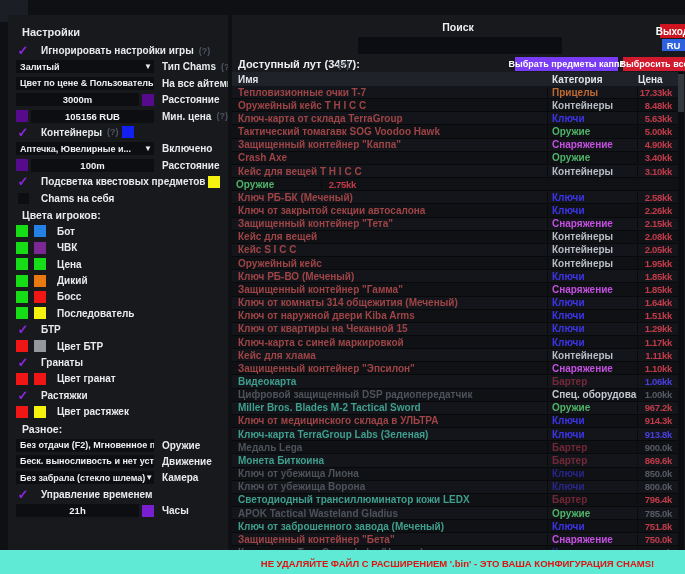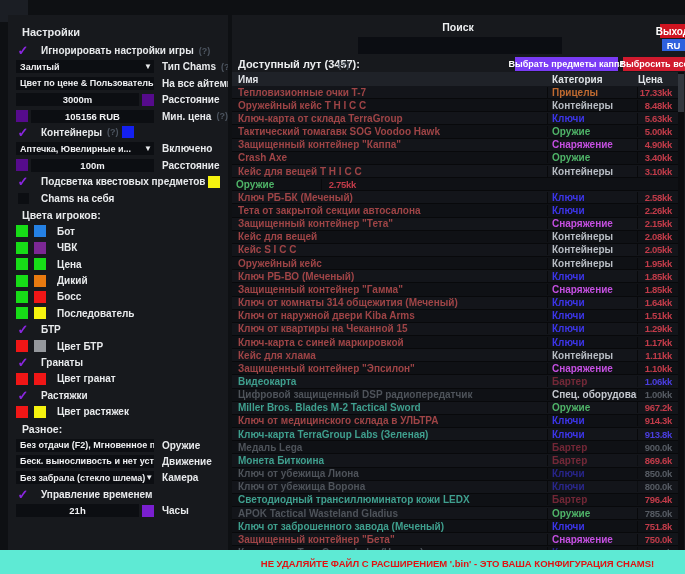--- a/index.html
+++ b/index.html
@@ -296,21 +296,21 @@
       <div class="trow">
         <div class="c" style="color: rgb(79, 180, 104);">Оружие</div>
         <div class="p" style="color: rgb(193, 59, 73);">2.75kk</div>
       </div>
       <div class="trow">
         <div class="n" style="color: rgb(158, 68, 70);">Ключ РБ-БК (Меченый)</div>
         <div class="c" style="color: rgb(60, 53, 232);">Ключи</div>
         <div class="p" style="color: rgb(193, 59, 73);">2.58kk</div>
       </div>
       <div class="trow">
-        <div class="n" style="color: rgb(158, 68, 70);">Тета от закрытой секции автосалона</div>
+        <div class="n" style="color: rgb(158, 68, 70);">Ключ от закрытой секции автосалона</div>
         <div class="c" style="color: rgb(60, 53, 232);">Ключи</div>
         <div class="p" style="color: rgb(193, 59, 73);">2.26kk</div>
       </div>
       <div class="trow">
         <div class="n" style="color: rgb(158, 68, 70);">Защищенный контейнер "Тета"</div>
         <div class="c" style="color: rgb(196, 79, 224);">Снаряжение</div>
         <div class="p" style="color: rgb(193, 59, 73);">2.15kk</div>
       </div>
       <div class="trow">
         <div class="n" style="color: rgb(158, 68, 70);">Кейс для вещей</div>

